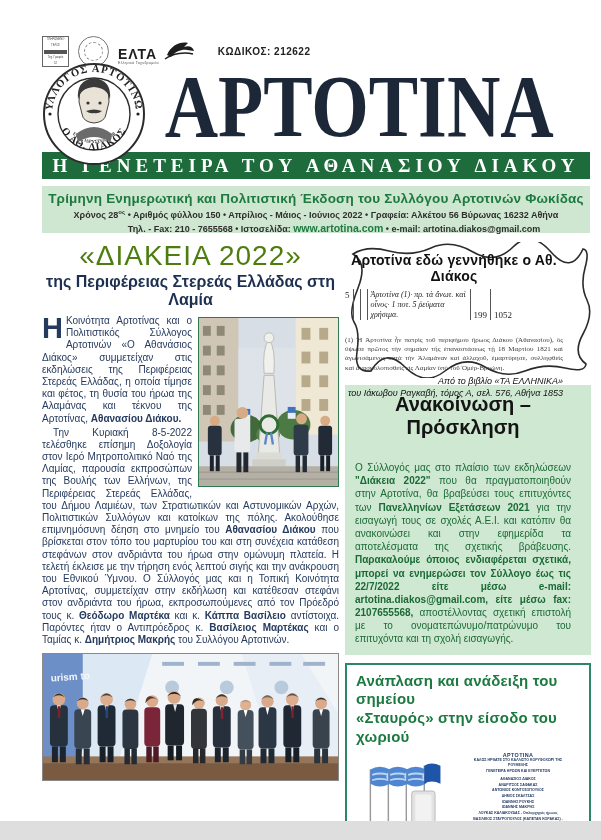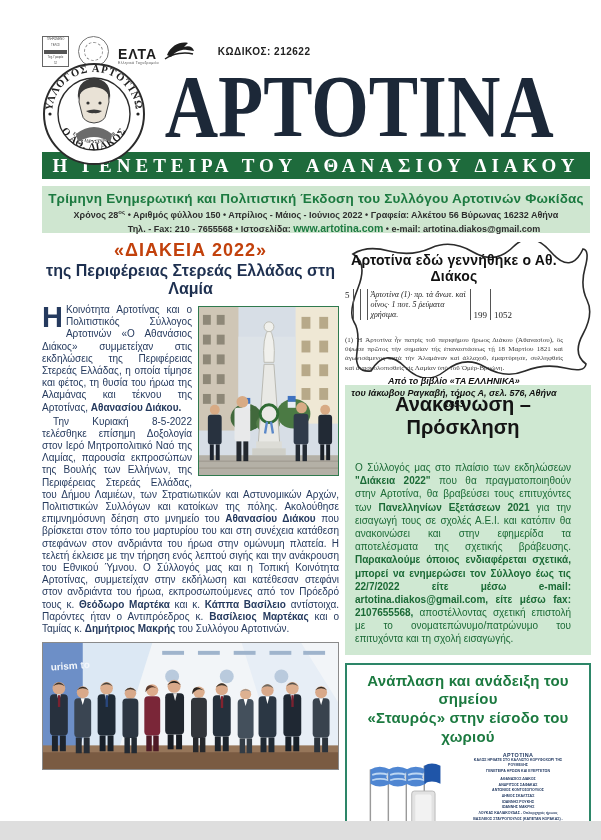--- a/index.html
+++ b/index.html
@@ -31,21 +31,21 @@
            text-align:center;}
   .info1{margin-top:5px;font-weight:bold;font-size:13.5px;color:#1c7a40;letter-spacing:.2px;}
   .info2{margin-top:3px;font-weight:bold;font-size:9px;color:#2e2e2e;}
   .info2 sup{font-size:6px;}
   .info3{margin-top:2px;font-weight:bold;font-size:9px;color:#2e2e2e;margin-left:36px;}
   .site{color:#1c7a40;font-size:10.5px;}
   
   .left-col{position:absolute;left:42px;top:240px;width:297px;}
   .right-col{position:absolute;left:345px;top:242px;width:246px;}
   
-  .headline{font-size:18px;font-weight:bold;color:#c2410c;text-align:center;letter-spacing:1px;}
+  .headline{font-size:28px;font-weight:normal;color:#4d7c0f;text-align:center;letter-spacing:1px;}
   .subhead{font-size:16px;font-weight:bold;color:#1e3050;text-align:center;margin-top:1px;}
   .art-body{margin-top:6px;font-size:10px;line-height:1.22;text-align:justify;color:#253a5e;}
   .photo1{float:right;width:141px;height:170px;margin:2px 0 4px 6px;border:1px solid #2f7a4e;box-sizing:border-box;}
   .dropcap{float:left;font-size:29px;line-height:.82;font-weight:bold;padding:2px 3px 0 0;}
   .art-body p{margin:0 0 2px 0;}
   .art-body p.ind{text-indent:11px;}
   
   .award{margin-top:8px;background:#1e6b3c;padding:7px 4px 8px 4px;text-align:center;}
   .award .l1{color:#fdfbef;font-size:13px;font-weight:bold;letter-spacing:.3px;}
   .award .l2{color:#f2e9ae;font-size:12.5px;font-weight:bold;margin-top:4px;letter-spacing:.3px;}
@@ -56,29 +56,29 @@
   .excerpt svg.torn{position:absolute;inset:0;}
   .ex-in{position:absolute;left:0;top:10px;width:218px;}
   .ex-title{font-size:14px;font-weight:bold;color:#101010;text-align:center;letter-spacing:.2px;}
   .ex-row{display:flex;align-items:stretch;margin-top:5px;font-family:"Liberation Serif",serif;color:#222;}
   .vb{border-left:1px solid #555;margin:0 3px;}
   .ex-n5{font-size:9px;padding-top:1px;}
   .ex-mid{font-size:8px;font-style:italic;width:96px;line-height:1.25;padding-top:1px;}
   .ex-num{font-size:9px;align-self:flex-end;}
   .ex-note{margin-top:16px;font-family:"Liberation Serif",serif;font-size:7px;line-height:1.32;
            color:#3a3a3a;text-align:justify;}
-  .ex-src{margin-top:3px;font-size:9px;font-weight:bold;font-style:italic;color:#111;text-align:center;line-height:1.3;}
+  .ex-src{margin-top:3px;font-size:9px;font-weight:normal;font-style:italic;color:#111;text-align:right;line-height:1.3;}
   
   .announce{margin-top:7px;background:#cfe8d2;padding:8px 20px 9px 10px;box-sizing:border-box;width:246px;}
   .an-title{font-size:20px;font-weight:bold;color:#141414;text-align:center;}
   .an-body{margin-top:22px;font-size:10px;line-height:1.32;text-align:justify;color:#1b6a36;}
   
   .stauros{margin-top:8px;border:2px solid #2d8668;background:#fff;padding:7px 9px 8px 9px;
            box-sizing:border-box;width:246px;}
-  .st-title{font-size:15px;font-weight:bold;color:#1c7a40;text-align:center;line-height:1.25;letter-spacing:.2px;}
+  .st-title{font-size:15px;font-weight:bold;color:#1c7a40;text-align:left;line-height:1.25;letter-spacing:.2px;}
   .st-graphic{display:flex;margin-top:5px;align-items:flex-start;}
   .st-mini{width:138px;transform:scale(.78);transform-origin:top center;text-align:center;
            color:#243b63;margin-left:-6px;}
   .st-mini .m1{font-size:7px;font-weight:bold;letter-spacing:.4px;}
   .st-mini .m2{font-size:4.6px;font-weight:bold;line-height:1.5;}
   .st-mini .nm{font-size:4.6px;font-weight:bold;line-height:1.6;}
   .st-mini .qt{font-size:4.6px;font-style:italic;margin-top:2px;}
   .st-body{margin-top:4px;font-size:10px;line-height:1.22;text-align:justify;color:#253a5e;}
   .st-body .lead{font-weight:bold;text-decoration:underline;}
   .bottom-strip{position:absolute;left:0;top:821px;width:601px;height:19px;background:#dedede;}

